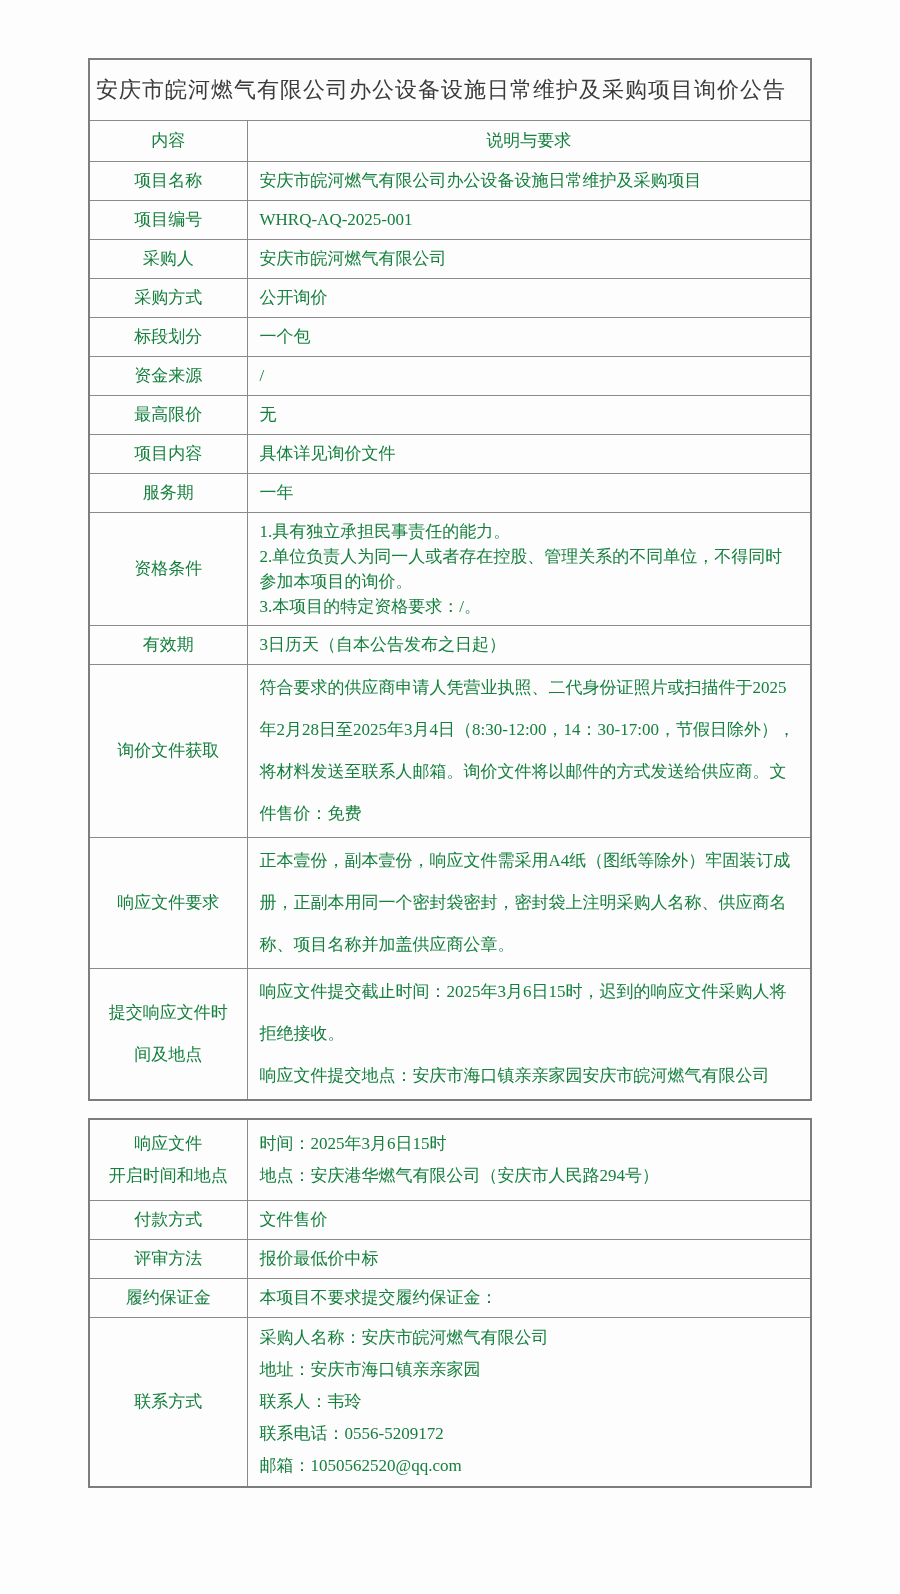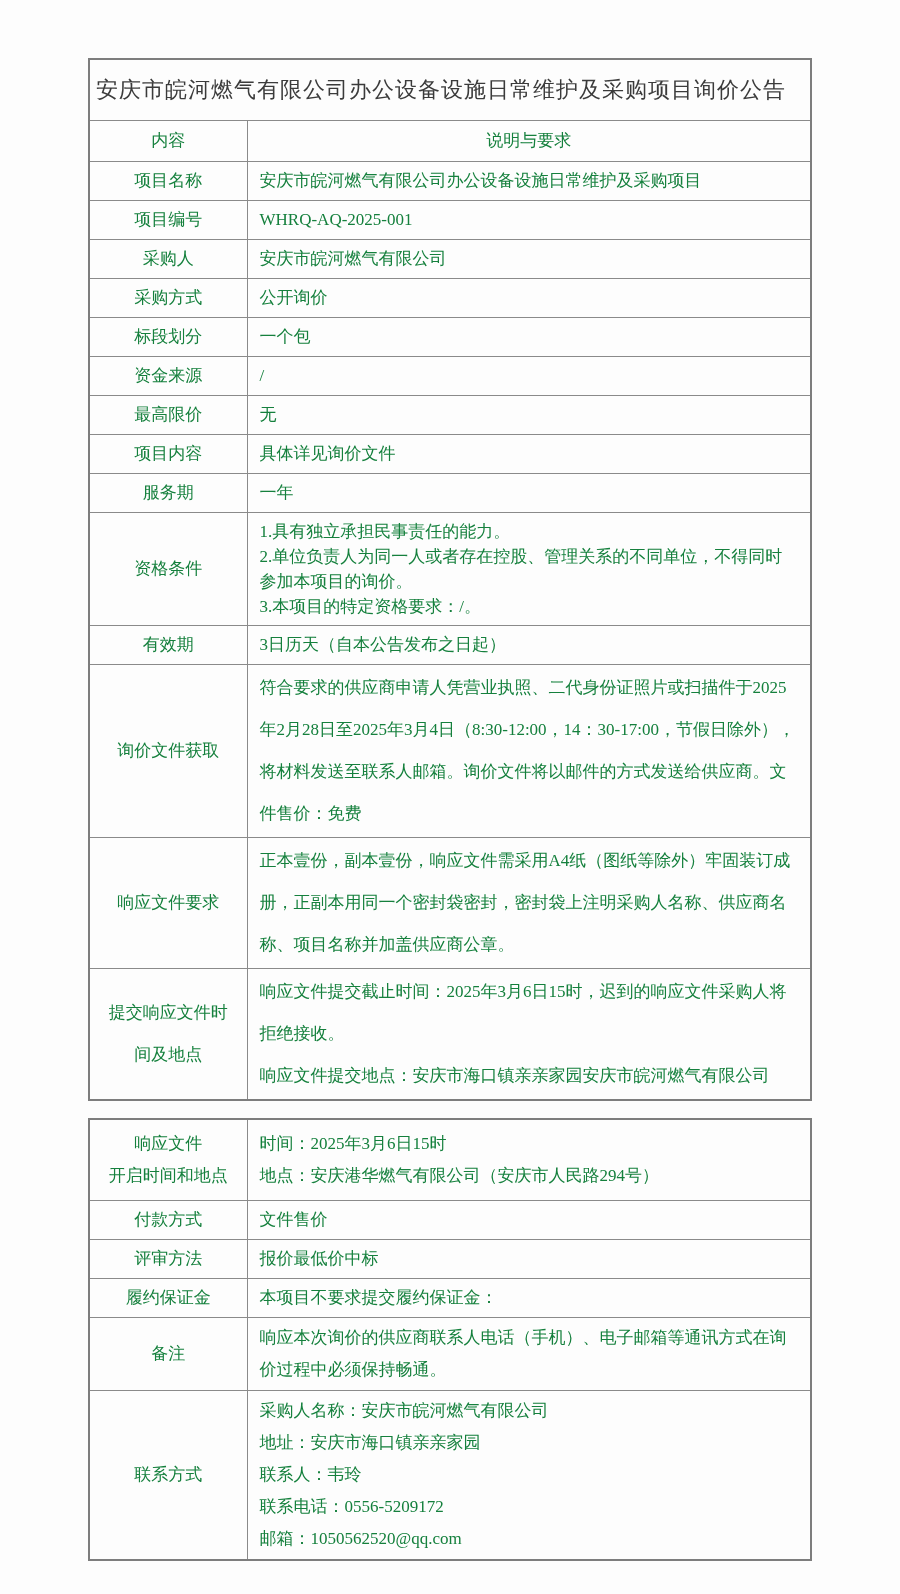--- a/index.html
+++ b/index.html
@@ -211,28 +211,20 @@
         <tr class="single">
           <td class="label-cell">
             <div class="label-line">履约保证金</div>
           </td>
           <td class="value-cell">
             <div class="line">本项目不要求提交履约保证金：</div>
           </td>
         </tr>
         <tr class="medium">
           <td class="label-cell">
-            <div class="label-line">备注</div>
-          </td>
-          <td class="value-cell">
-            <div class="line">响应本次询价的供应商联系人电话（手机）、电子邮箱等通讯方式在询价过程中必须保持畅通。</div>
-          </td>
-        </tr>
-        <tr class="medium">
-          <td class="label-cell">
             <div class="label-line">联系方式</div>
           </td>
           <td class="value-cell">
             <div class="line">采购人名称：安庆市皖河燃气有限公司</div>
             <div class="line">地址：安庆市海口镇亲亲家园</div>
             <div class="line">联系人：韦玲</div>
             <div class="line">联系电话：0556-5209172</div>
             <div class="line">邮箱：1050562520@qq.com</div>
           </td>
         </tr>

